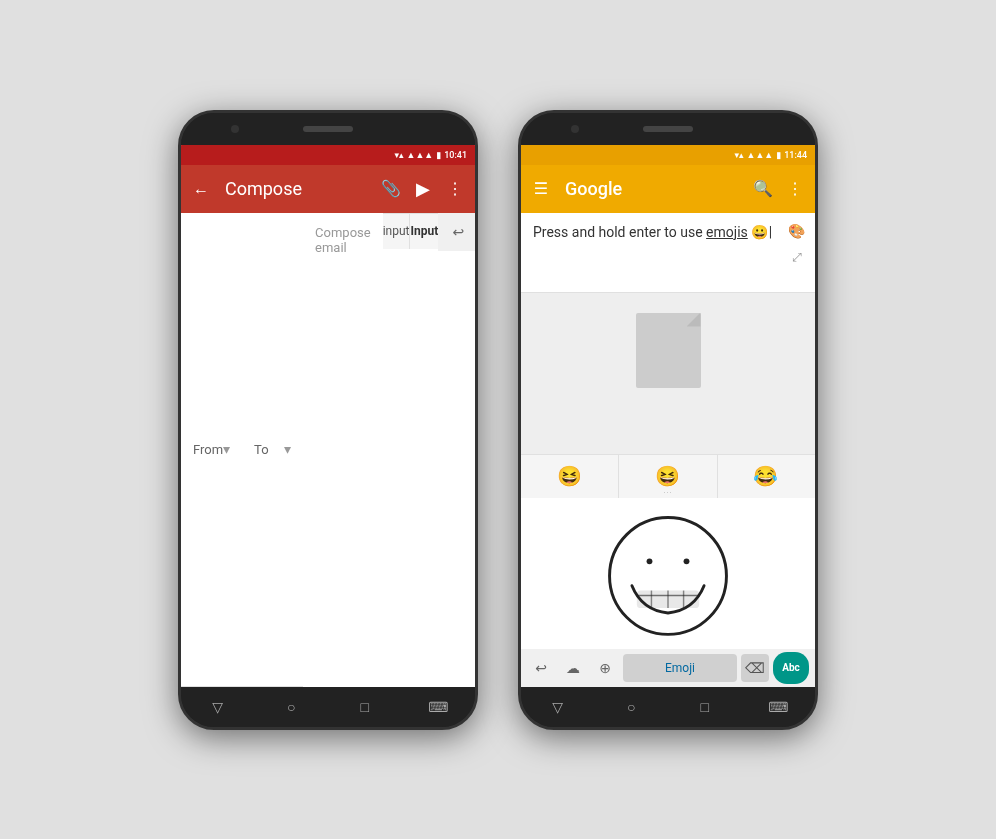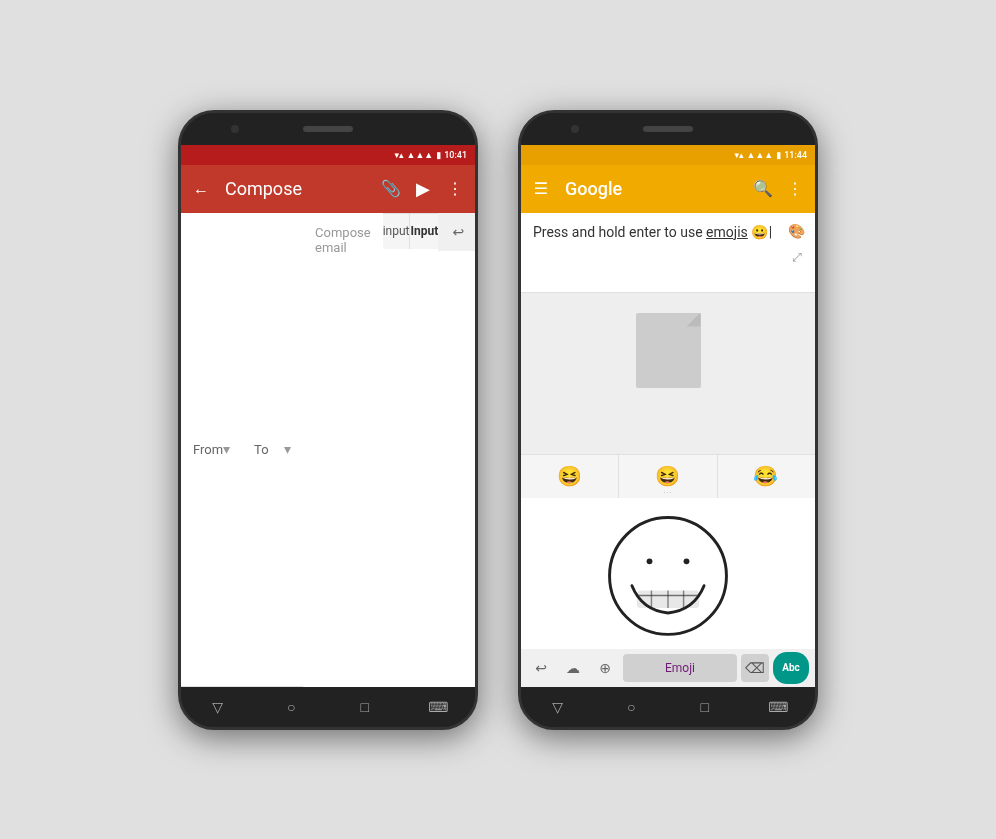--- a/index.html
+++ b/index.html
@@ -405,21 +405,21 @@
     }
     .kb-emoji-spacer {
       flex: 1;
       background: #d0d0d0;
       height: 28px;
       border-radius: 4px;
       display: flex;
       align-items: center;
       justify-content: center;
       font-size: 12px;
-      color: #701a75;
+      color: #0369a1;
     }
   </style>
 </head>
 <body>
 
 <div class="phone">
   <div class="phone-top">
     <div class="phone-camera"></div>
     <div class="phone-speaker"></div>
   </div>

